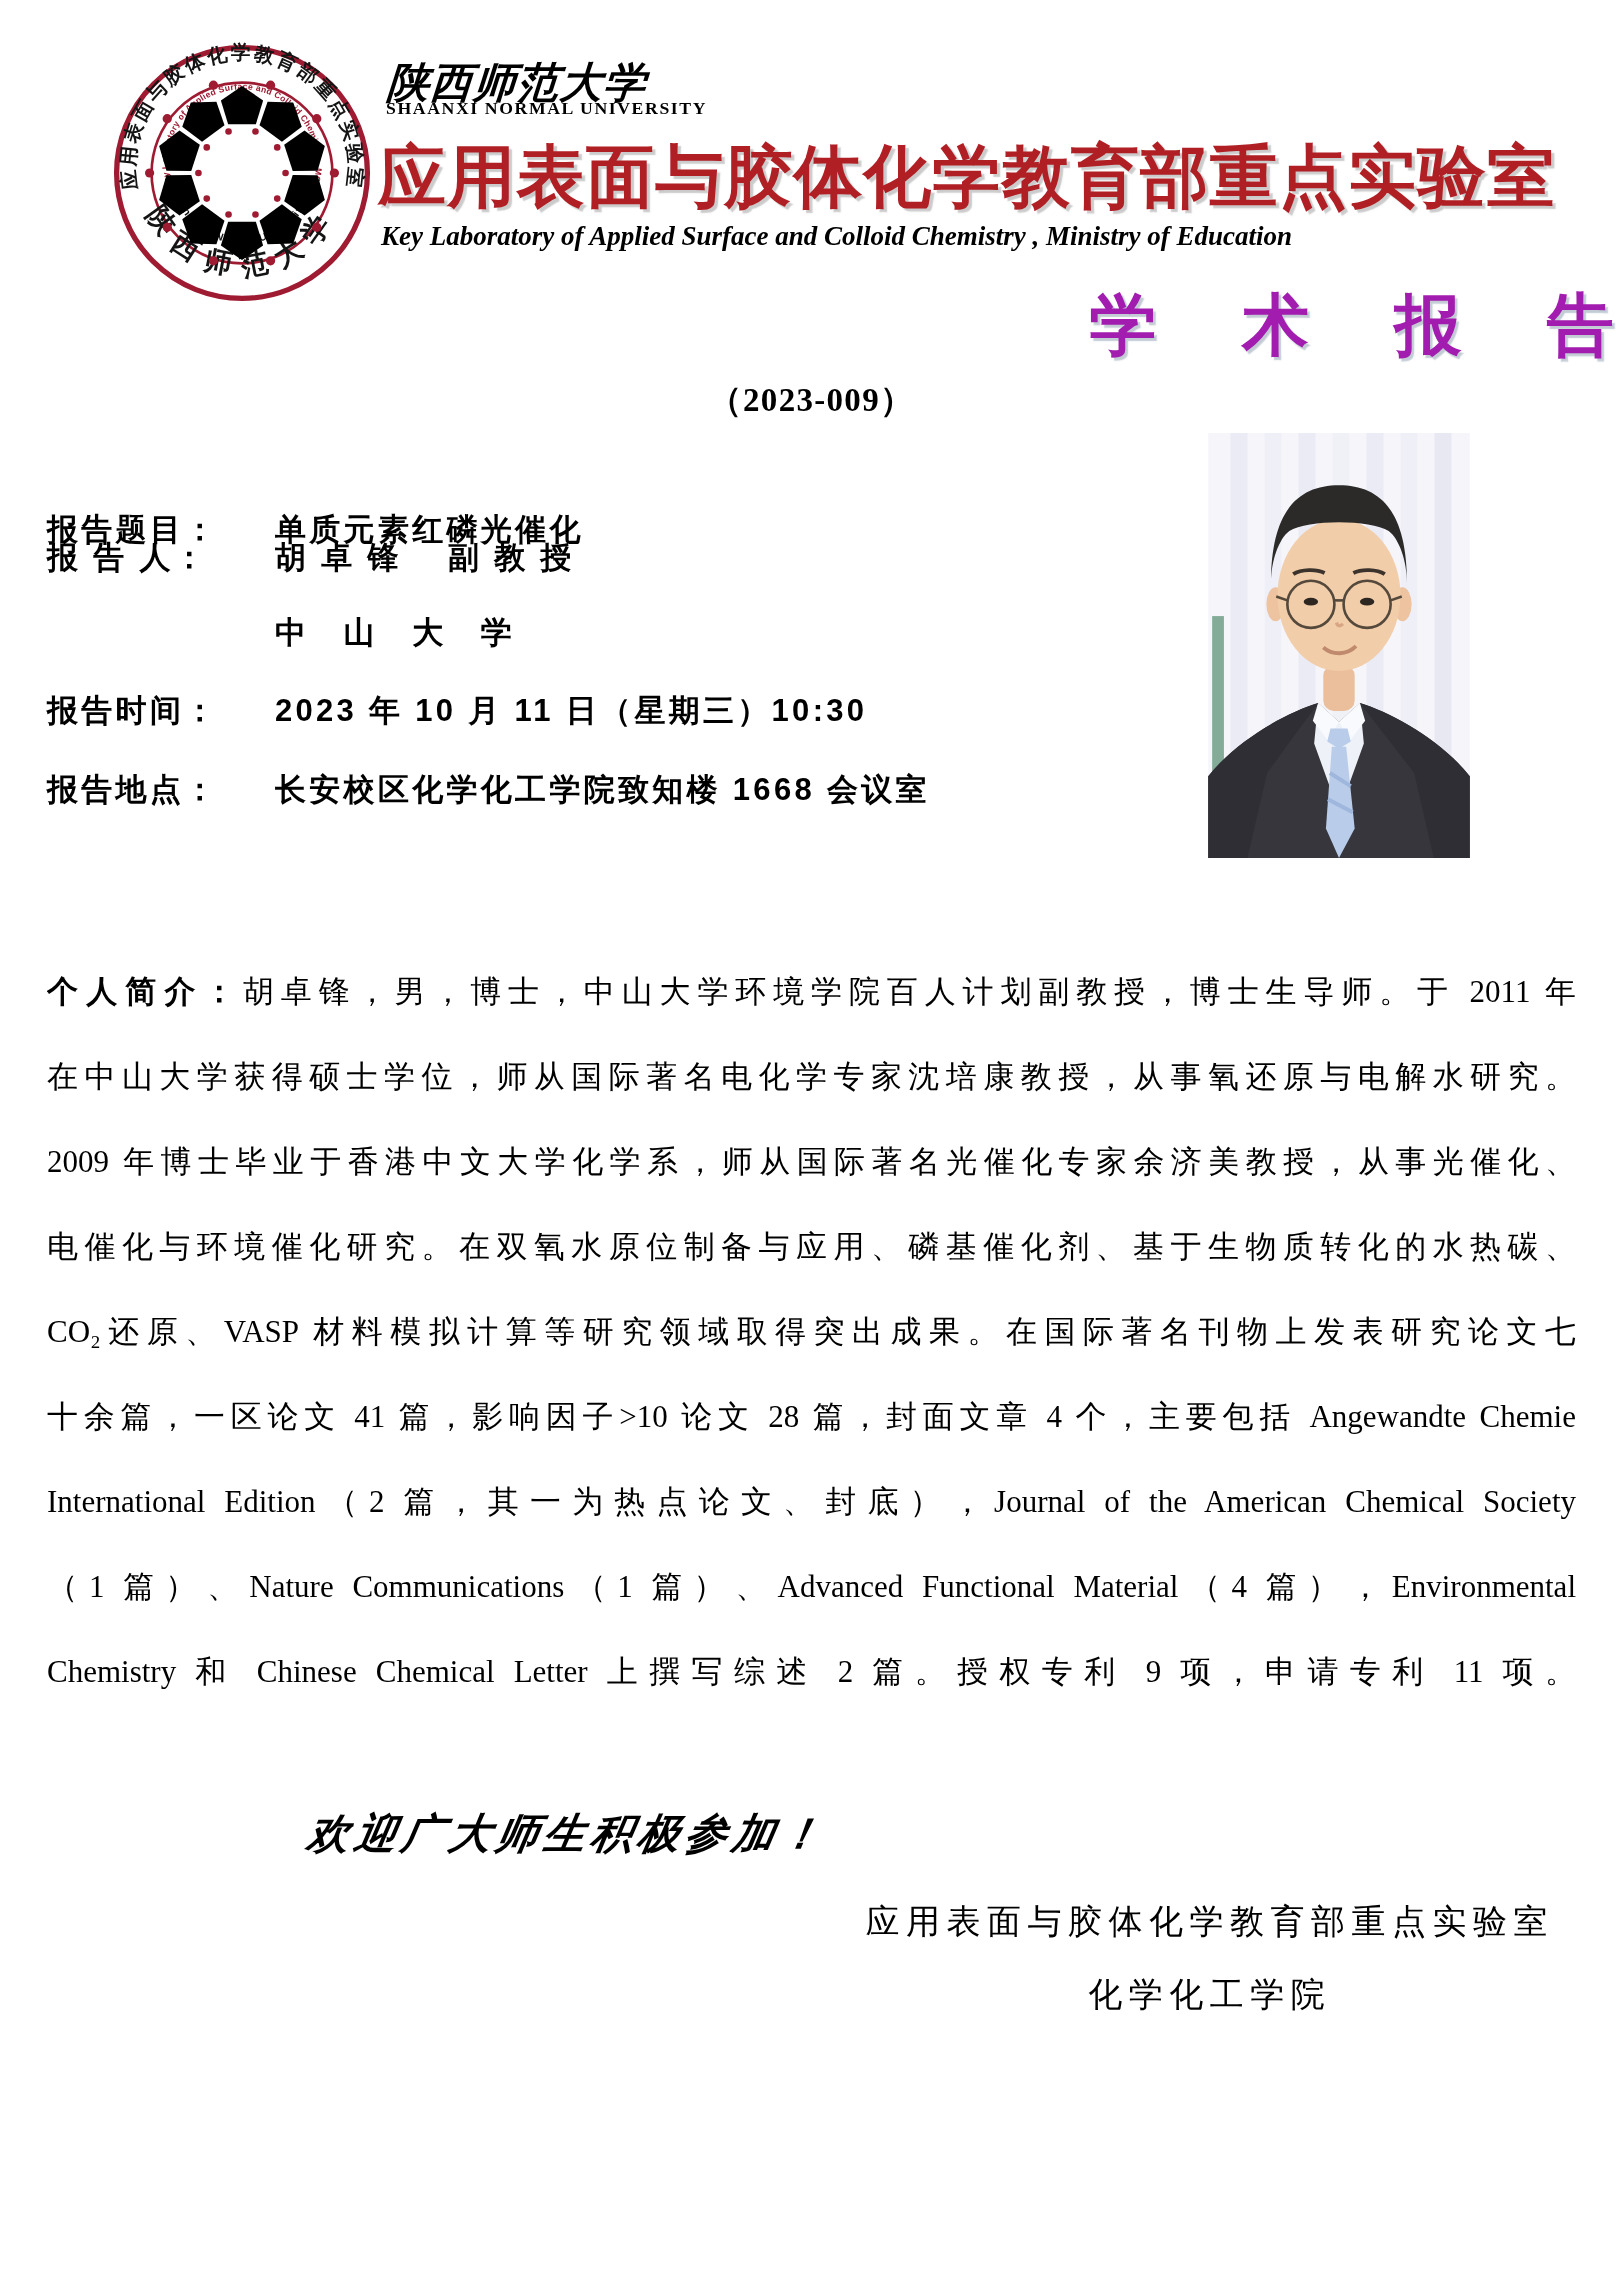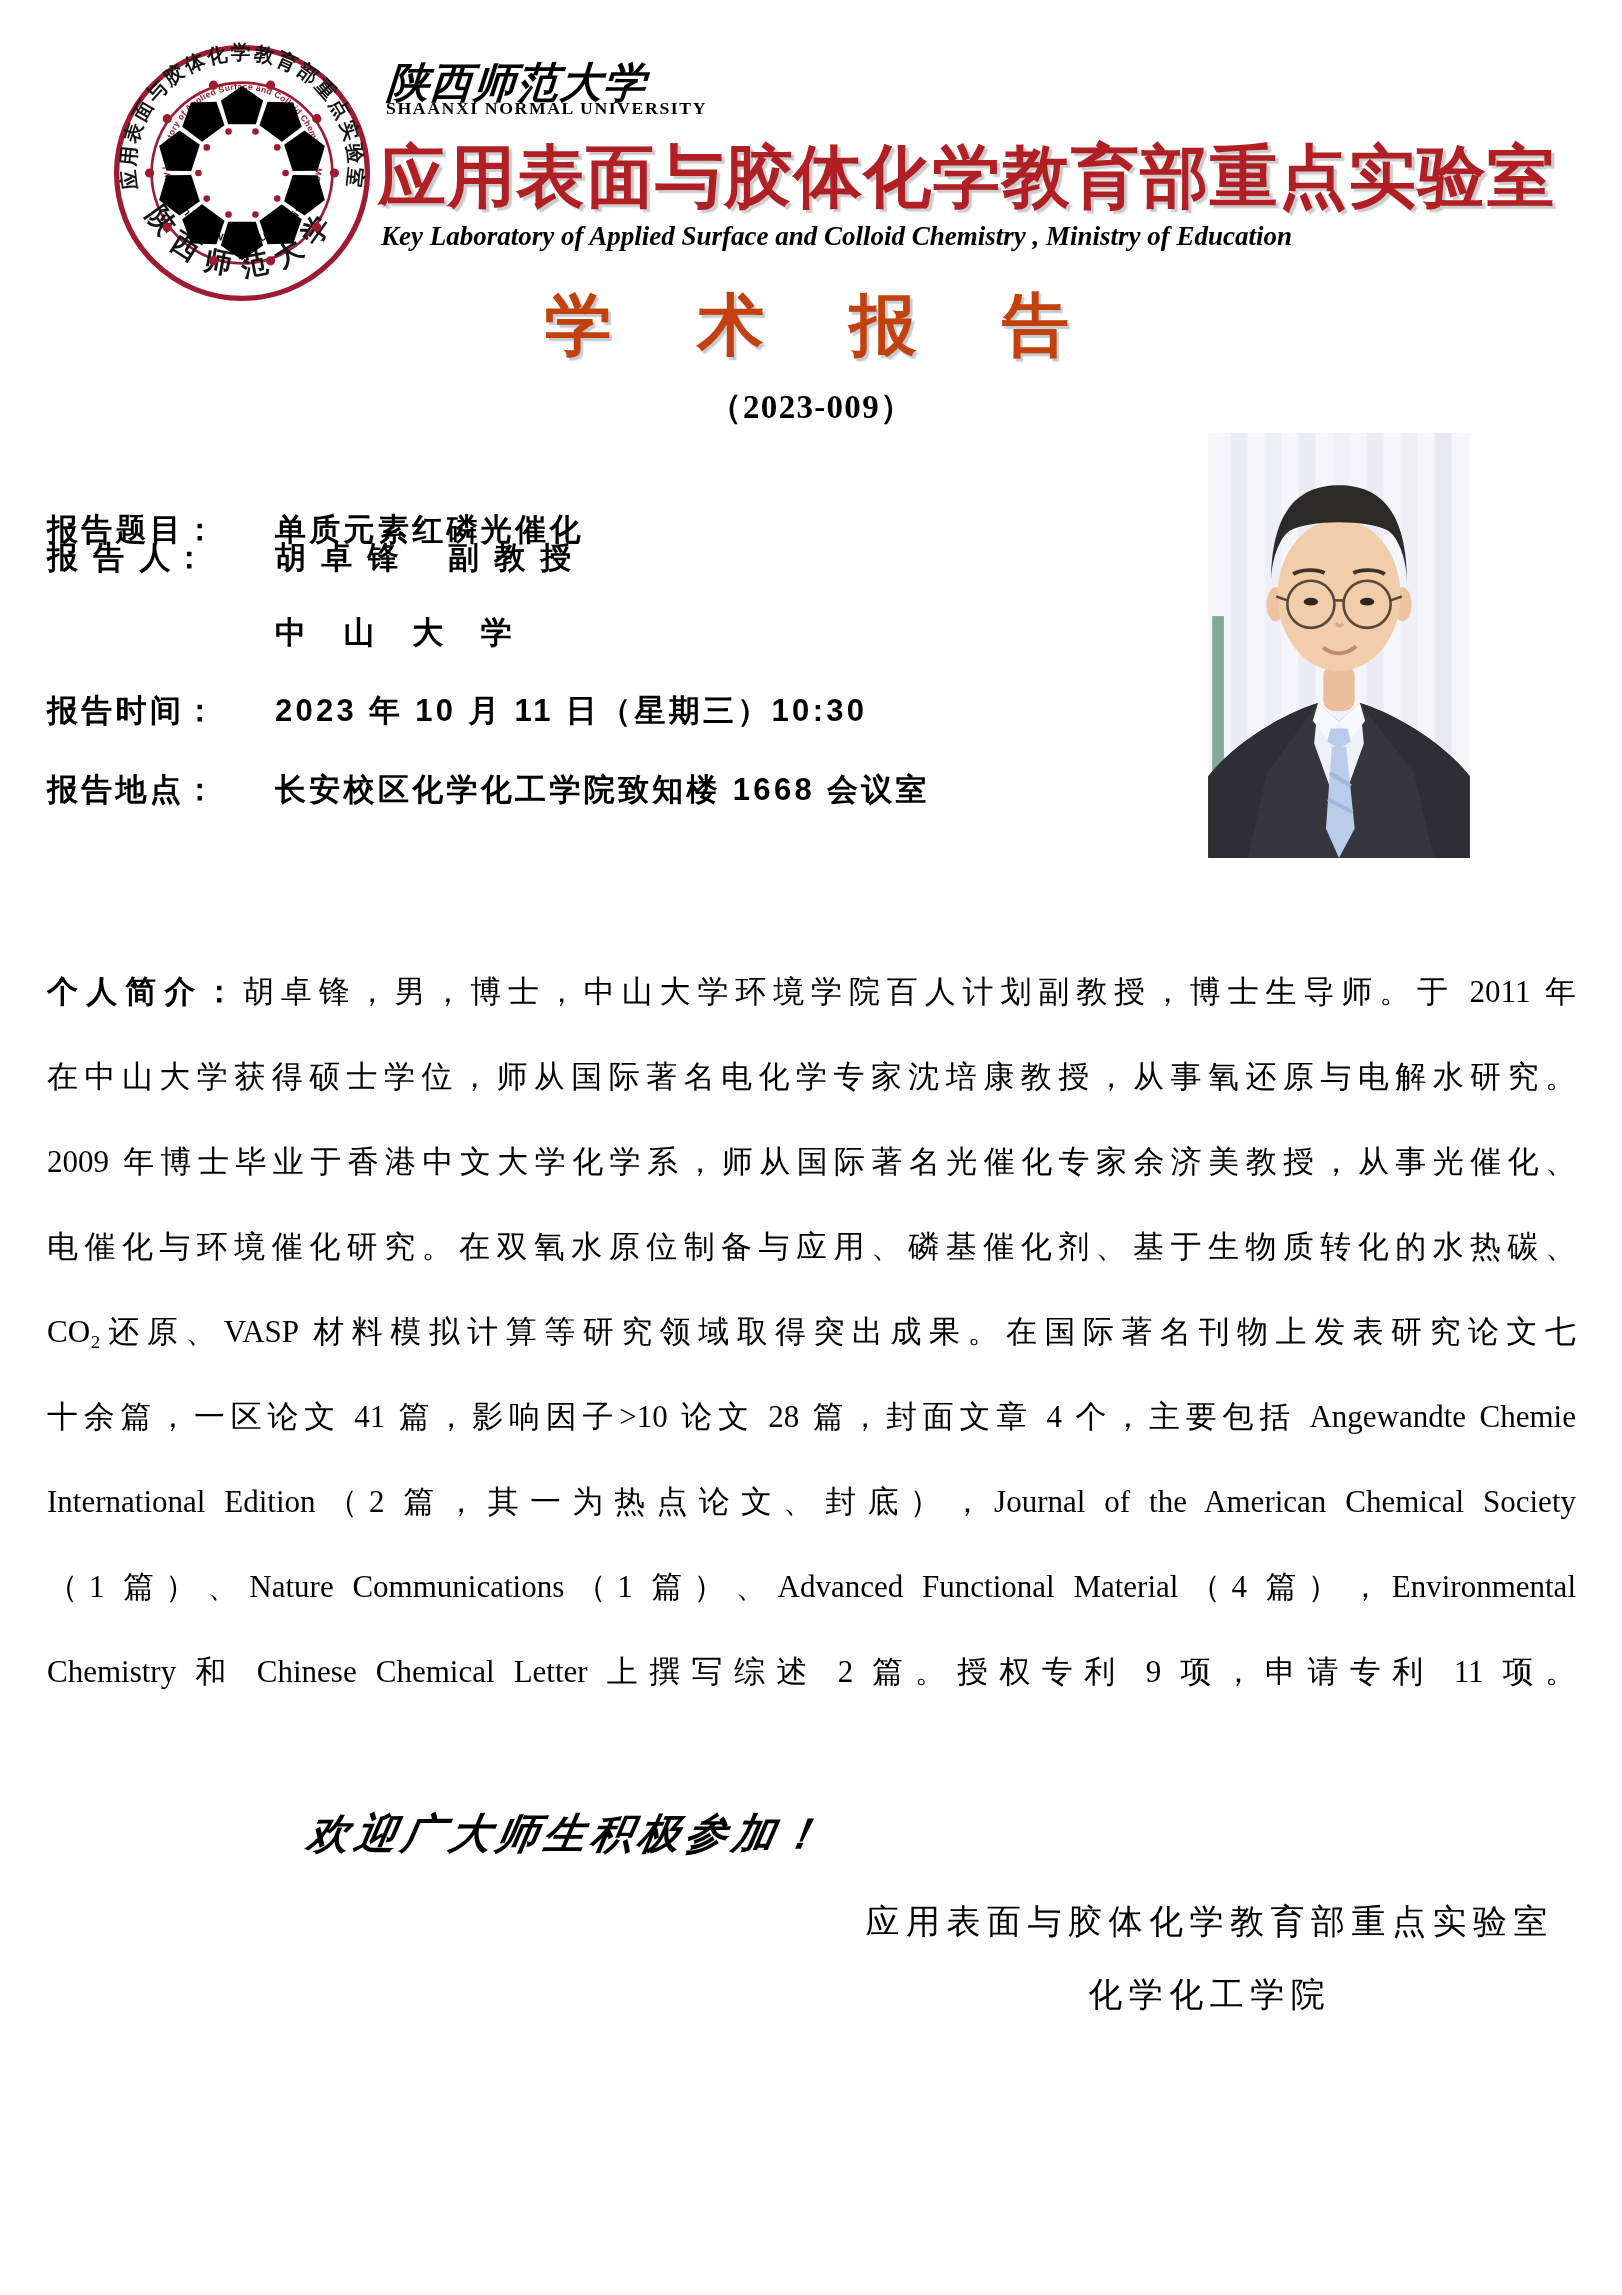--- a/index.html
+++ b/index.html
@@ -41,32 +41,32 @@
   }
   .lab-en{
     position:absolute;left:381px;top:221px;width:1152px;
     font-family:"Liberation Serif",serif;
     font-style:italic;font-weight:bold;font-size:27px;white-space:nowrap;
   }
 
   
   .title{
     position:absolute;left:0;top:280px;width:1623px;
-    text-align:center;
+    text-align:right;
     font-family:"Liberation Sans","DejaVu Sans",sans-serif;
     font-weight:bold;font-size:67px;letter-spacing:9.2px;
-    color:#c2410c;
+    color:#a21caf;
     text-shadow:2.6px 3.3px 1.3px rgba(120,140,160,.45);
     white-space:nowrap;
   }
   .title-num{
     position:absolute;left:0;top:378px;width:1623px;
     text-align:center;
     font-family:"Liberation Serif",serif;
-    font-weight:bold;font-size:33px;letter-spacing:1.3px;margin-top:7px;
+    font-weight:bold;font-size:33px;letter-spacing:1.3px;
   }
 
   
   .row{
     position:absolute;left:47px;height:41px;line-height:41px;
     font-family:"Liberation Sans","DejaVu Sans",sans-serif;
     font-weight:bold;font-size:31px;letter-spacing:3.3px;white-space:nowrap;
   }
   .row .lbl{display:inline-block;width:228px;}
   .row1{top:461px;margin-top:48px;}

